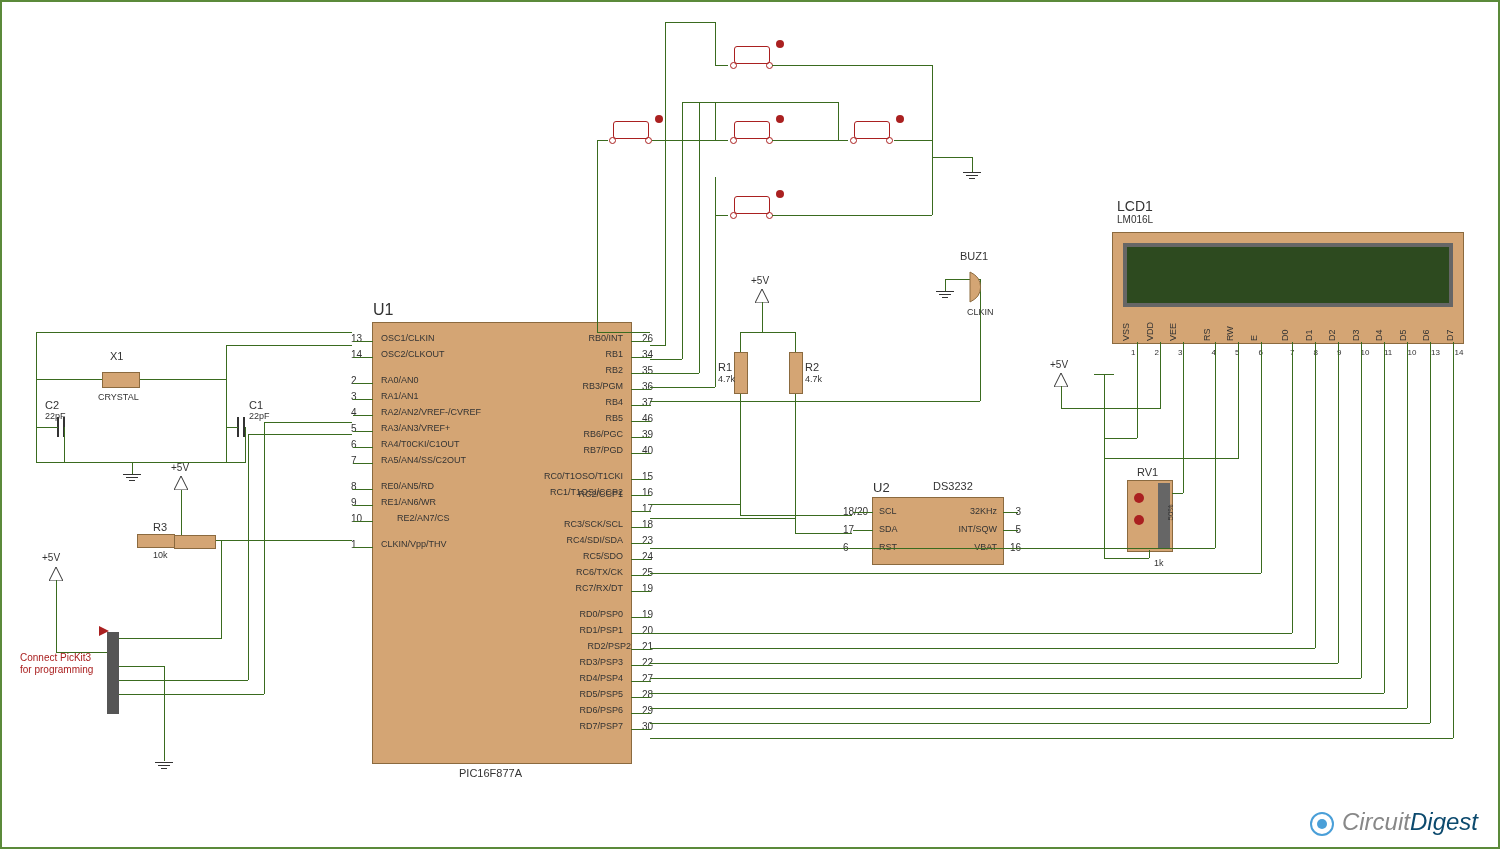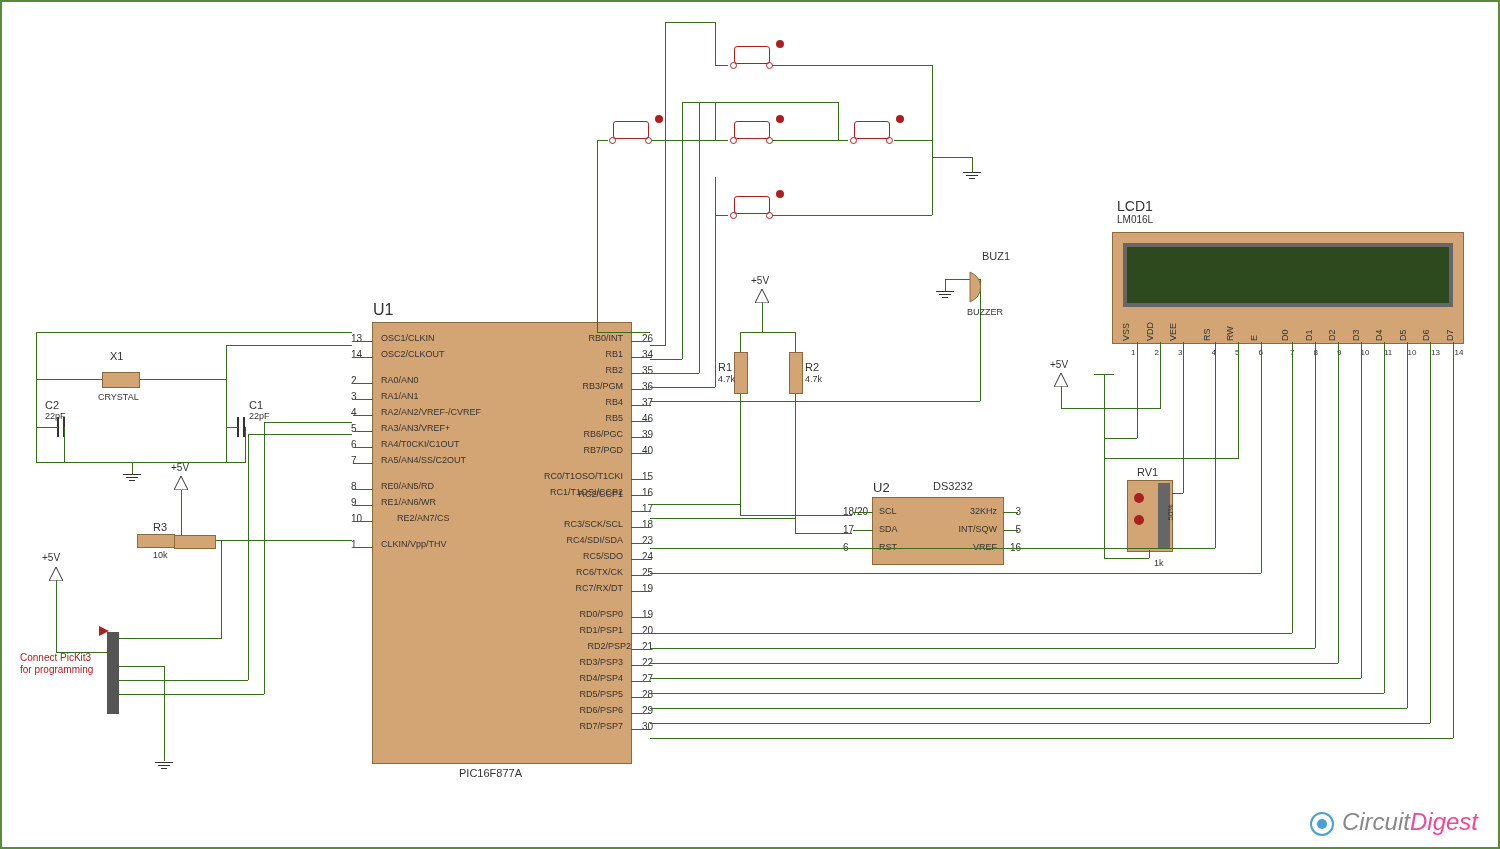--- a/index.html
+++ b/index.html
@@ -15,21 +15,21 @@
 .cap-plate{position:absolute;width:2px;height:20px;background:#333}
 .res{position:absolute;width:12px;height:40px;background:#d4a574;border:1px solid #8b6a3f}
 .gnd{position:absolute}
 .gnd-line{background:#333;position:absolute}
 .lcd{position:absolute;background:#d4a574;border:1px solid #8b6a3f}
 .lcd-screen{position:absolute;background:#2d4a1f;border:4px solid #666}
 .conn{position:absolute;background:#555}
 .txt{position:absolute;font-size:11px;color:#333}
 .txt-red{color:#aa2020}
 .logo{position:absolute;right:20px;bottom:10px;font-size:24px;color:#888;font-style:italic}
-.logo .accent{color:#ec4899}
+.logo .accent{color:#0c4a6e}
 </style>
 </head>
 <body>
 
 <div class="canvas">
 
 <div class="chip" style="left:370px;top:320px;width:258px;height:440px">
   <div class="chip-label" style="top:-22px;left:0;font-size:16px">U1</div>
   <div class="chip-label" style="bottom:-16px;left:86px;font-size:11px">PIC16F877A</div>
   <div id="u1-left" style="position:absolute;left:0;top:10px">
@@ -161,21 +161,21 @@
      <div class="wire wire-h" style="left:-20px;top:42px;width:20px"></div>
       </div>
   <div id="u2-right" style="position:absolute;right:0;top:8px">
         <div style="position:absolute;top:0px;right:-18px" class="pin-num">3</div>
      <div style="position:absolute;top:0px;right:6px" class="pin-label">32KHz</div>
      <div class="wire wire-h" style="right:-15px;top:6px;width:15px"></div>
         <div style="position:absolute;top:18px;right:-18px" class="pin-num">5</div>
      <div style="position:absolute;top:18px;right:6px" class="pin-label">INT/SQW</div>
      <div class="wire wire-h" style="right:-15px;top:24px;width:15px"></div>
         <div style="position:absolute;top:36px;right:-18px" class="pin-num">16</div>
-     <div style="position:absolute;top:36px;right:6px" class="pin-label">VREF</div>
+     <div style="position:absolute;top:36px;right:6px" class="pin-label">VBAT</div>
      <div class="wire wire-h" style="right:-15px;top:42px;width:15px"></div>
       </div>
 </div>
 
 <div style="position:absolute;left:100px;top:370px">
   <div style="width:36px;height:14px;background:#d4a574;border:1px solid #8b6a3f"></div>
   <div class="txt" style="top:-22px;left:8px">X1</div>
   <div class="txt" style="top:20px;left:-4px;font-size:9px">CRYSTAL</div>
 </div>
 
@@ -355,22 +355,22 @@
 <div class="wire wire-v" style="left:943px;top:277px;height:12px"></div>
 <div class="gnd" style="left:934px;top:289px">
   <div class="gnd-line" style="width:18px;height:1px"></div>
       <div class="gnd-line" style="width:12px;height:1px;top:3px;left:3px"></div>
       <div class="gnd-line" style="width:6px;height:1px;top:6px;left:6px"></div>
 </div>
 
 <svg style="position:absolute;left:960px;top:265px" width="40" height="40">
   <path d="M8,5 L8,35 A20,17 0 0 0 8,5 Z" fill="#d4a574" stroke="#8b6a3f"></path>
 </svg>
-<div class="txt" style="left:980px;top:248px">BUZ1</div>
-<div class="txt" style="left:965px;top:305px;font-size:9px">BUZZER</div>
+<div class="txt" style="left:958px;top:248px">BUZ1</div>
+<div class="txt" style="left:965px;top:305px;font-size:9px">CLKIN</div>
 
 <div class="wire wire-h" style="left:648px;top:502px;width:90px"></div>
 <div class="wire wire-h" style="left:648px;top:516px;width:145px"></div>
 <div class="wire wire-v" style="left:738px;top:502px;height:11px"></div>
 
 <div class="lcd" style="left:1110px;top:230px;width:350px;height:110px">
   <div class="lcd-screen" style="left:10px;top:10px;right:10px;height:56px"></div>
   <div id="lcd-pins" style="position:absolute;bottom:-2px;left:18px;right:8px">
         <div style="position:absolute;left:0px;bottom:4px;transform:rotate(-90deg);transform-origin:left bottom;font-size:9px;color:#333">VSS</div>
      <div style="position:absolute;left:0px;bottom:-12px;font-size:8px;color:#333">1</div>

